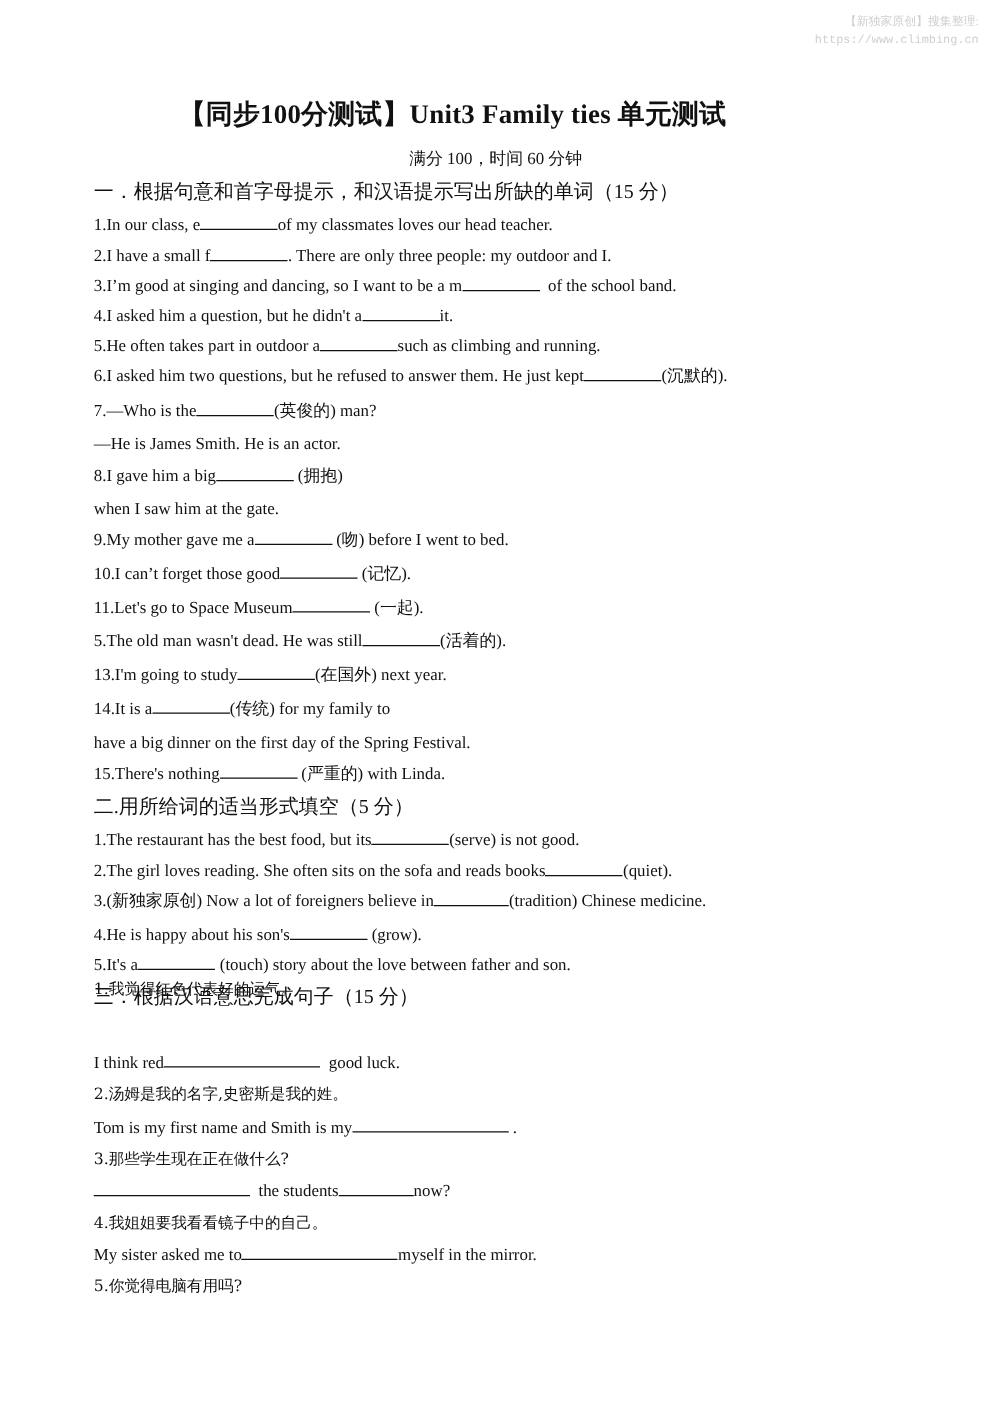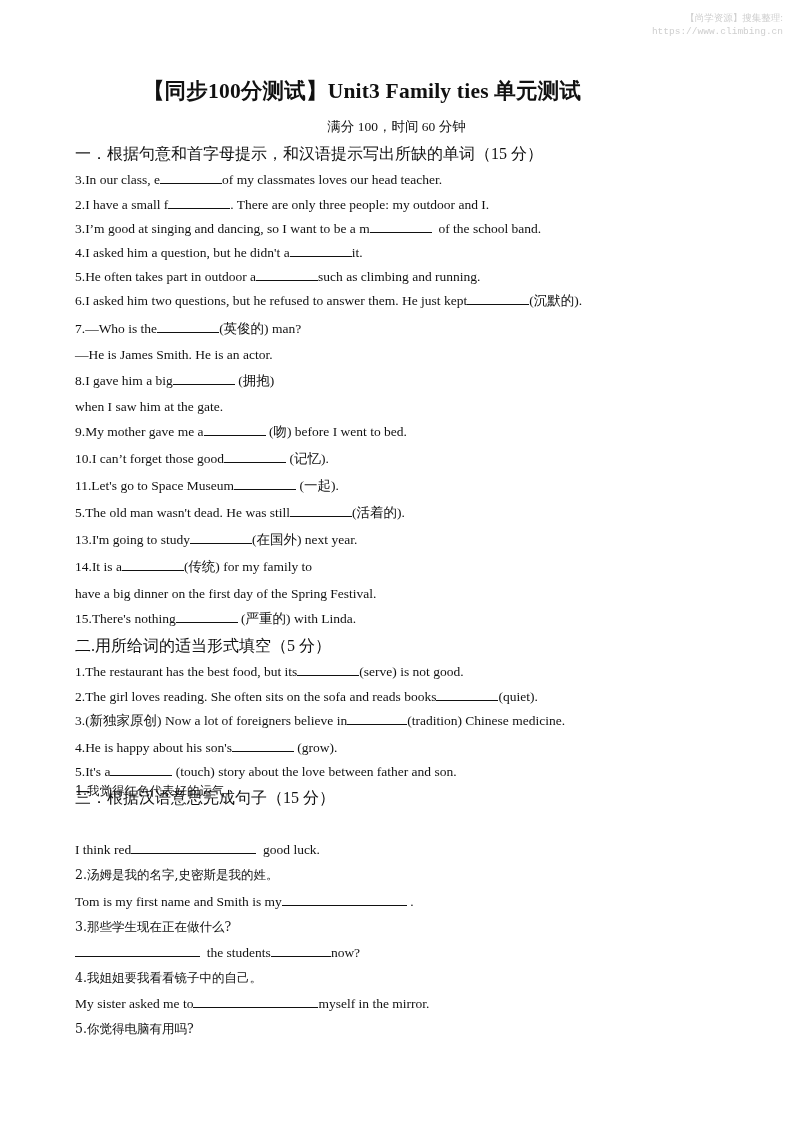--- a/index.html
+++ b/index.html
@@ -17,30 +17,30 @@
   .w64 { width: 62px; }
   .w125 { width: 125px; }
   .w60 { width: 60px; }
   .section-head { font-family: Liberation Serif, serif; font-size: 16px; }
   .cn { font-family: "DejaVu Serif", "Liberation Serif", serif; font-size: 12.5px; }
 </style>
 </head>
 <body>
 
 <div class="watermark">
-  <div>【尚学资源】搜集整理:</div>
+  <div>【新独家原创】搜集整理:</div>
   <div class="wm-url">https://www.climbing.cn</div>
 </div>
 
 <div class="title">【同步100分测试】Unit3 Family ties 单元测试</div>
 <div class="subtitle">满分 100，时间 60 分钟</div>
 
 <div class="line section-head" style="top:145px">一．根据句意和首字母提示，和汉语提示写出所缺的单词（15 分）</div>
 
-<div class="line" style="top:171px"><span>3.In our class, e</span><span class="blank w64"></span><span>of my classmates loves our head teacher.</span></div>
+<div class="line" style="top:171px"><span>1.In our class, e</span><span class="blank w64"></span><span>of my classmates loves our head teacher.</span></div>
 <div class="line" style="top:196px"><span>2.I have a small f</span><span class="blank w64"></span><span>. There are only three people: my outdoor and I.</span></div>
 <div class="line" style="top:220px"><span>3.I’m good at singing and dancing, so I want to be a m</span><span class="blank w64"></span><span style="white-space:pre">  of the school band.</span></div>
 <div class="line" style="top:244px"><span>4.I asked him a question, but he didn't a</span><span class="blank w64"></span><span>it.</span></div>
 <div class="line" style="top:268px"><span>5.He often takes part in outdoor a</span><span class="blank w64"></span><span>such as climbing and running.</span></div>
 <div class="line" style="top:292px"><span>6.I asked him two questions, but he refused to answer them. He just kept</span><span class="blank w64"></span><span>(沉默的).</span></div>
 <div class="line" style="top:320px"><span>7.—Who is the</span><span class="blank w64"></span><span>(英俊的) man?</span></div>
 <div class="line" style="top:346px">—He is James Smith. He is an actor.</div>
 <div class="line" style="top:372px"><span>8.I gave him a big</span><span class="blank w64"></span><span style="white-space:pre"> (拥抱)</span></div>
 <div class="line" style="top:398px">when I saw him at the gate.</div>
 <div class="line" style="top:423px"><span>9.My mother gave me a</span><span class="blank w64"></span><span style="white-space:pre"> (吻) before I went to bed.</span></div>

